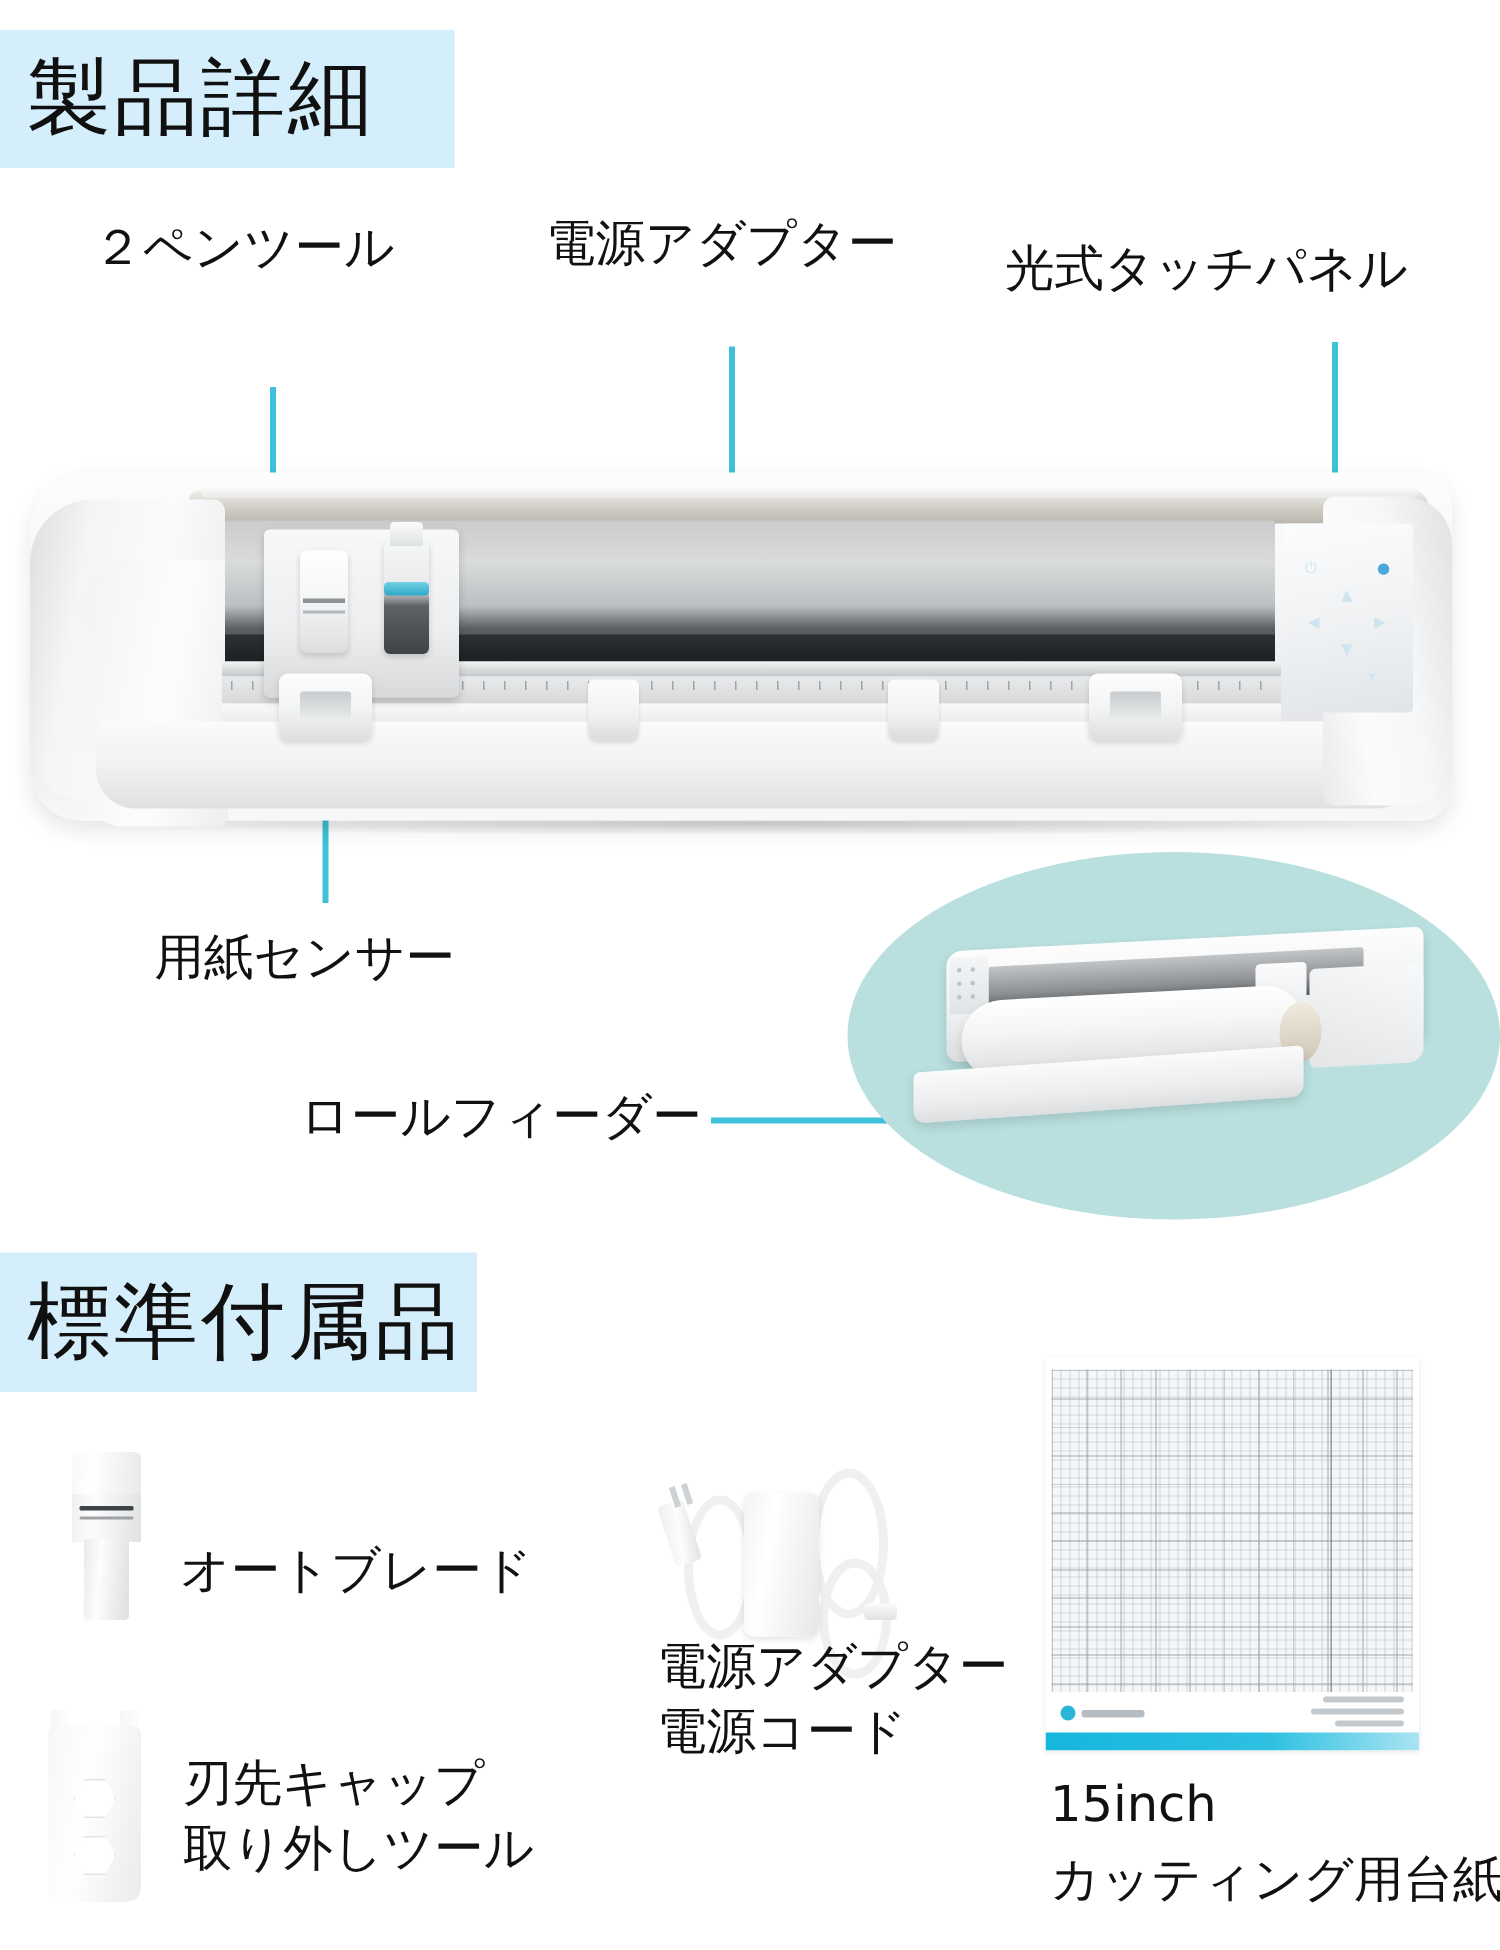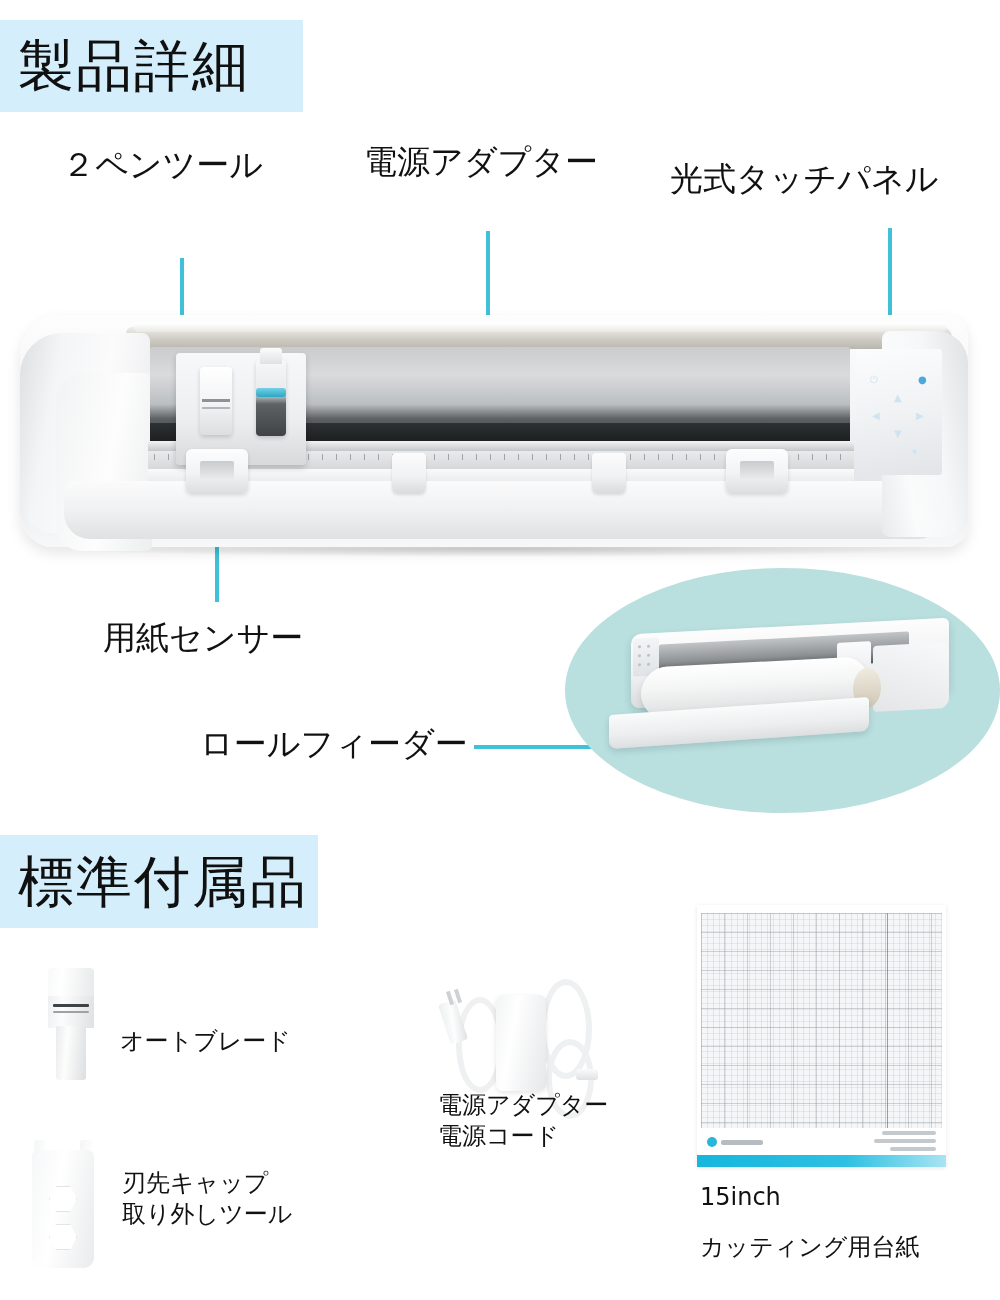--- a/index.html
+++ b/index.html
@@ -366,21 +366,21 @@
     position: absolute;
     left: 4px; top: 20px;
     width: 12px; height: 6px;
     background: #63c8de;
     border-radius: 2px;
   }
 
   
   .acc-label {
     position: absolute;
-    font-size: 24px;
+    font-size: 33px;
     line-height: 1.3;
     color: #111111;
     white-space: nowrap;
   }
   #acc-blade-label   { left: 120px; top: 1026px; }
   #acc-cap-label     { left: 122px; top: 1168px; }
   #acc-adapter-label { left: 438px; top: 1090px; }
   #acc-mat-label1    { left: 700px; top: 1182px; }
   #acc-mat-label2    { left: 700px; top: 1232px; }
 

